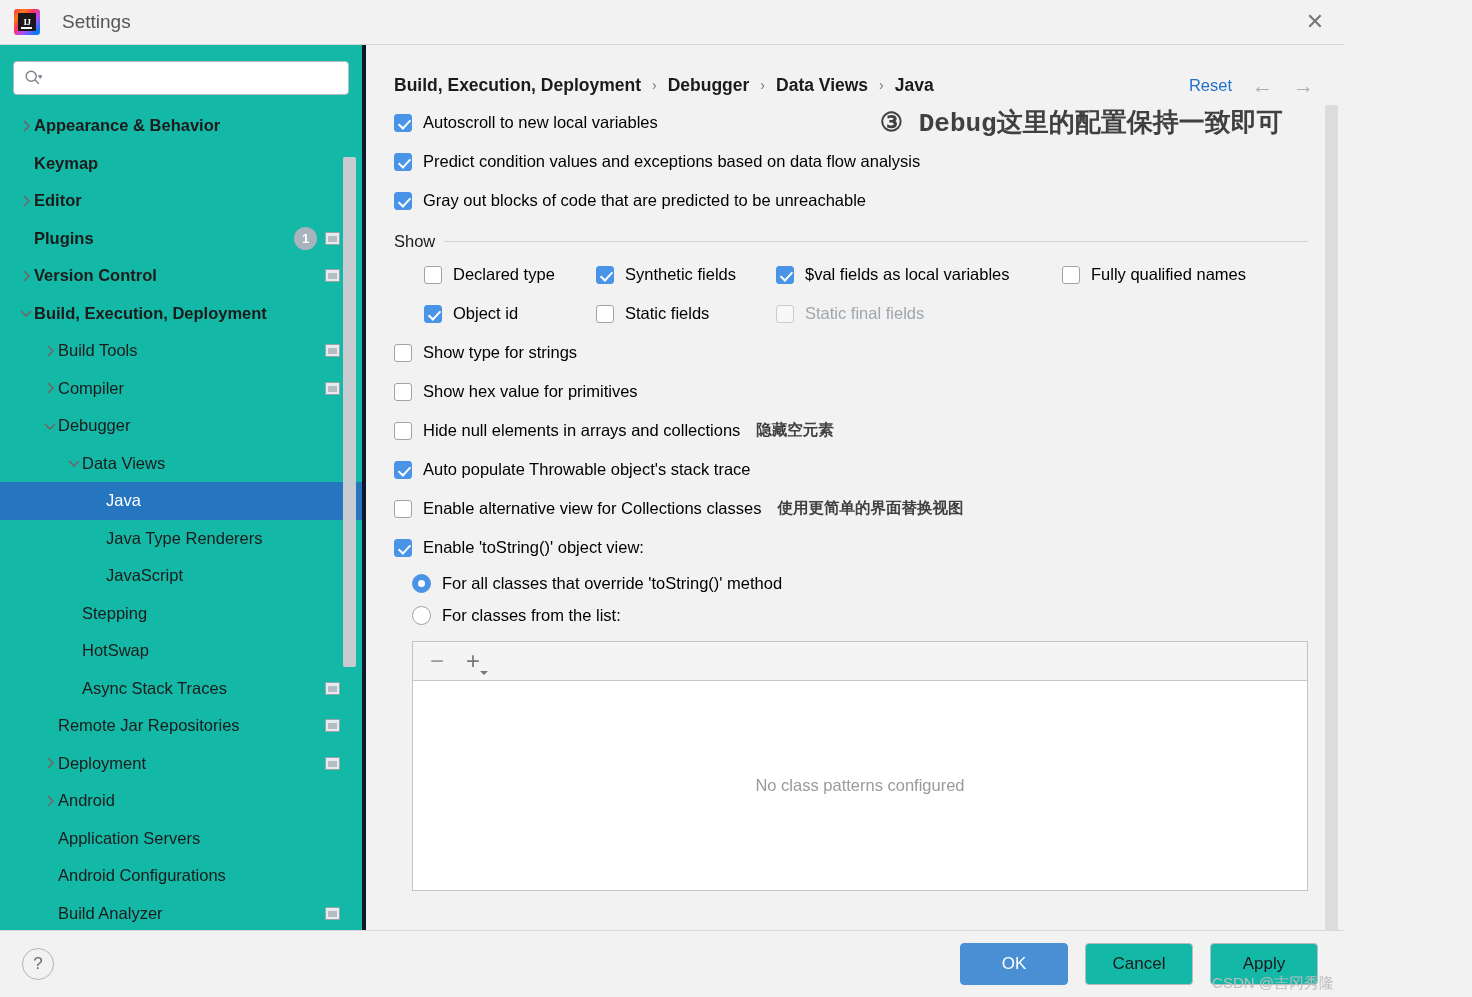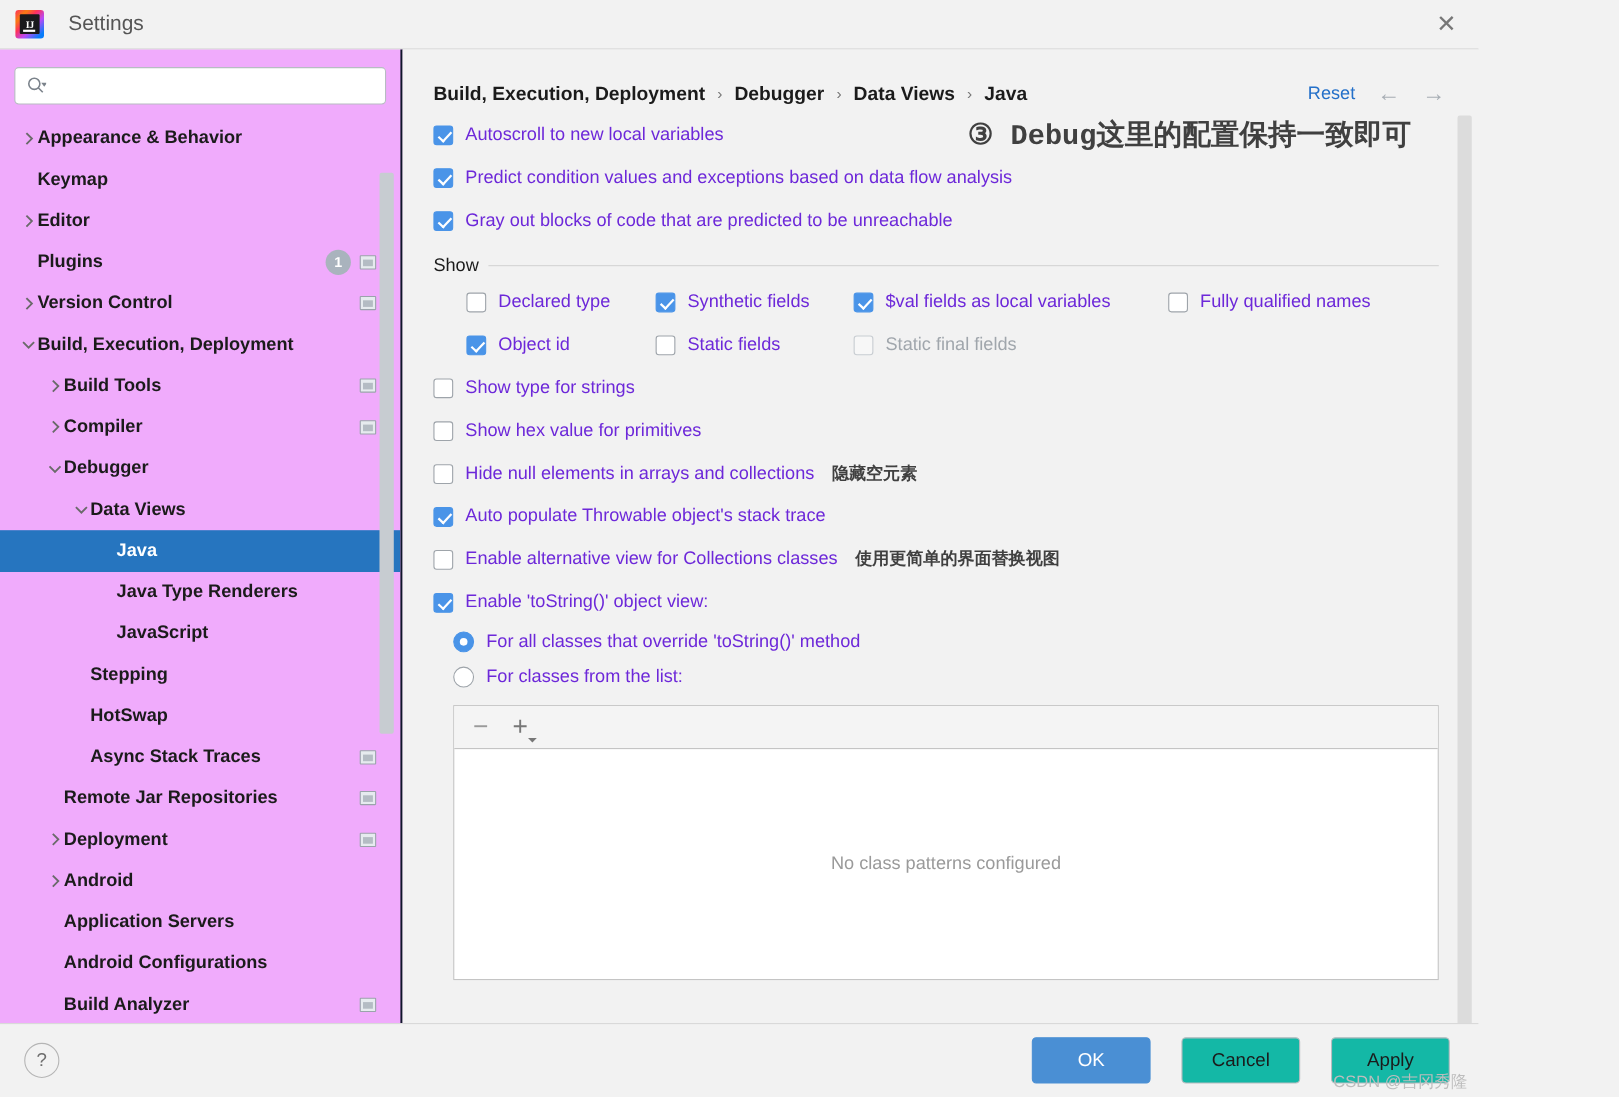--- a/index.html
+++ b/index.html
@@ -56,22 +56,22 @@
     color: #777; font-size: 22px; font-weight: 300;
     cursor: pointer;
   }
 
   
   .body-row { flex: 1; display: flex; min-height: 0; position: relative; }
 
   
   .sidebar {
     width: 366px; min-width: 366px;
-    background: #f0abfc;
-    border-right: 2px solid #0f172a;
+    background: #14b8a6;
+    border-right: 4px solid #0f172a;
     position: relative;
     overflow: hidden;
   }
   .search-wrap { padding: 16px 13px 10px 13px; }
   .search-box {
     height: 34px; background: #fff;
     border: 1px solid #b7bcc2; border-radius: 4px;
     display: flex; align-items: center; padding-left: 10px;
   }
   .search-icon-svg { width: 18px; height: 18px; }
@@ -84,21 +84,20 @@
 
   .tree { padding-top: 2px; }
   .tree-item {
     height: 37.5px;
     display: flex; align-items: center;
     position: relative;
     cursor: pointer;
     font-size: 16.5px;
     color: #1b1b1b;
     padding-right: 34px;
-    font-weight: bold;
   }
   .tree-item.bold { font-weight: bold; }
   .tree-item.selected { background: #2675bf; color: #fff; }
   .chev {
     width: 16px; height: 16px; flex: 0 0 16px;
     position: relative;
   }
   .chev svg { display: block; }
   .tree-label { white-space: nowrap; }
   .indent0 { padding-left: 18px; }
@@ -176,21 +175,21 @@
   .cbox.checked::after {
     content: ""; position: absolute;
     left: 5.5px; top: 2px; width: 5px; height: 10px;
     border: solid #fff; border-width: 0 2.2px 2.2px 0;
     transform: rotate(43deg);
   }
   .cbox.disabled {
     background: #f7f7f7; border-color: #c8cdd2;
   }
   .cb-label {
-    margin-left: 11px; font-size: 16.5px; color: #6d28d9;
+    margin-left: 11px; font-size: 16.5px; color: #000000;
     white-space: nowrap; cursor: default;
   }
   .cb-label.dim { color: #a0a6ac; }
   .note-red {
     margin-left: 16px; color: #404040; font-size: 15.5px; font-weight: bold;
     white-space: nowrap;
     font-family: Liberation Mono, monospace;
   }
 
   
@@ -270,21 +269,21 @@
     display: flex; align-items: center;
     padding: 0 26px 0 22px;
     position: relative;
   }
   .help-btn {
     width: 32px; height: 32px; border-radius: 50%;
     border: 1.5px solid #b5b5b5; color: #6d6d6d;
     display: flex; align-items: center; justify-content: center;
     font-size: 17px; cursor: pointer; background: #f2f2f2;
   }
-  .footer-btns { margin-left: auto; display: flex; gap: 28px; }
+  .footer-btns { margin-left: auto; display: flex; gap: 17px; }
   .btn {
     min-width: 108px; height: 42px;
     border: 1px solid #b8bcc0; border-radius: 4px;
     background: #14b8a6; color: #1b1b1b;
     font-size: 17px; cursor: pointer;
     display: flex; align-items: center; justify-content: center;
     font-family: "Liberation Sans", sans-serif;
   }
   .btn.primary {
     background: #4a8fd4; border-color: #4a8fd4; color: #fff;

